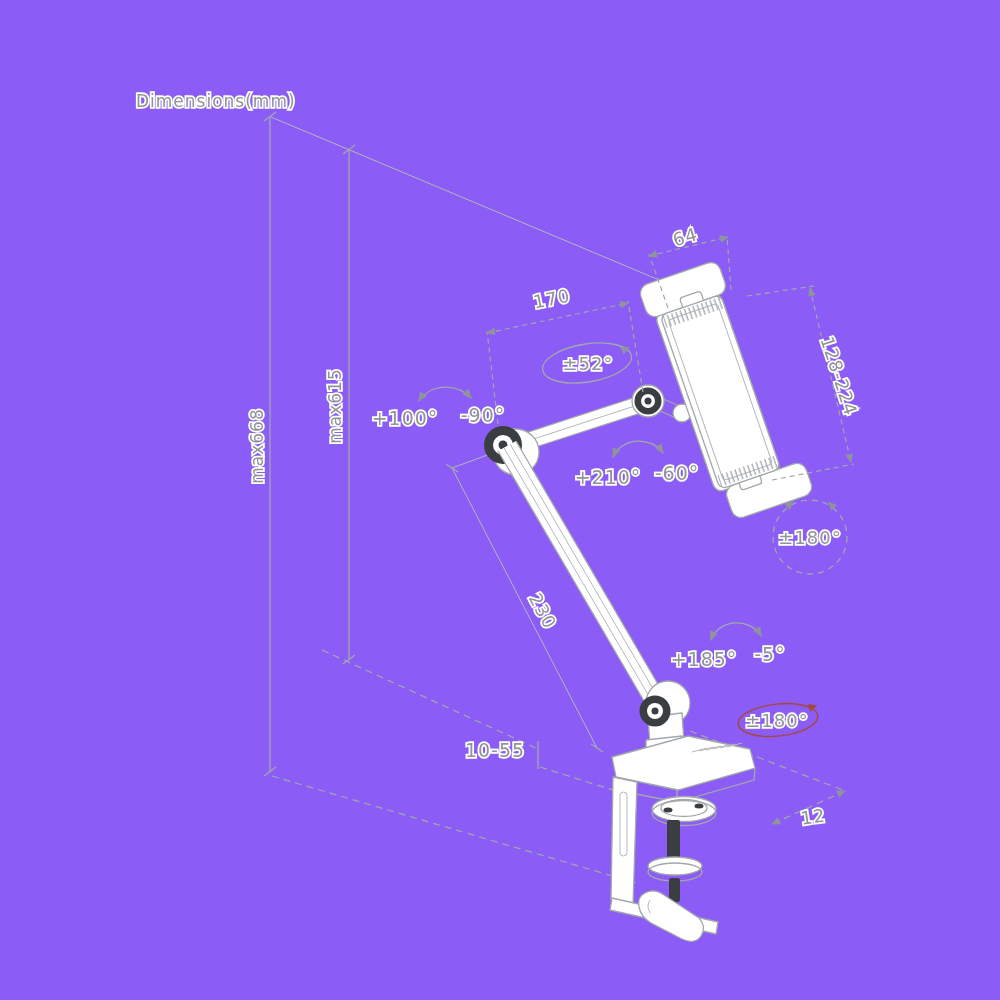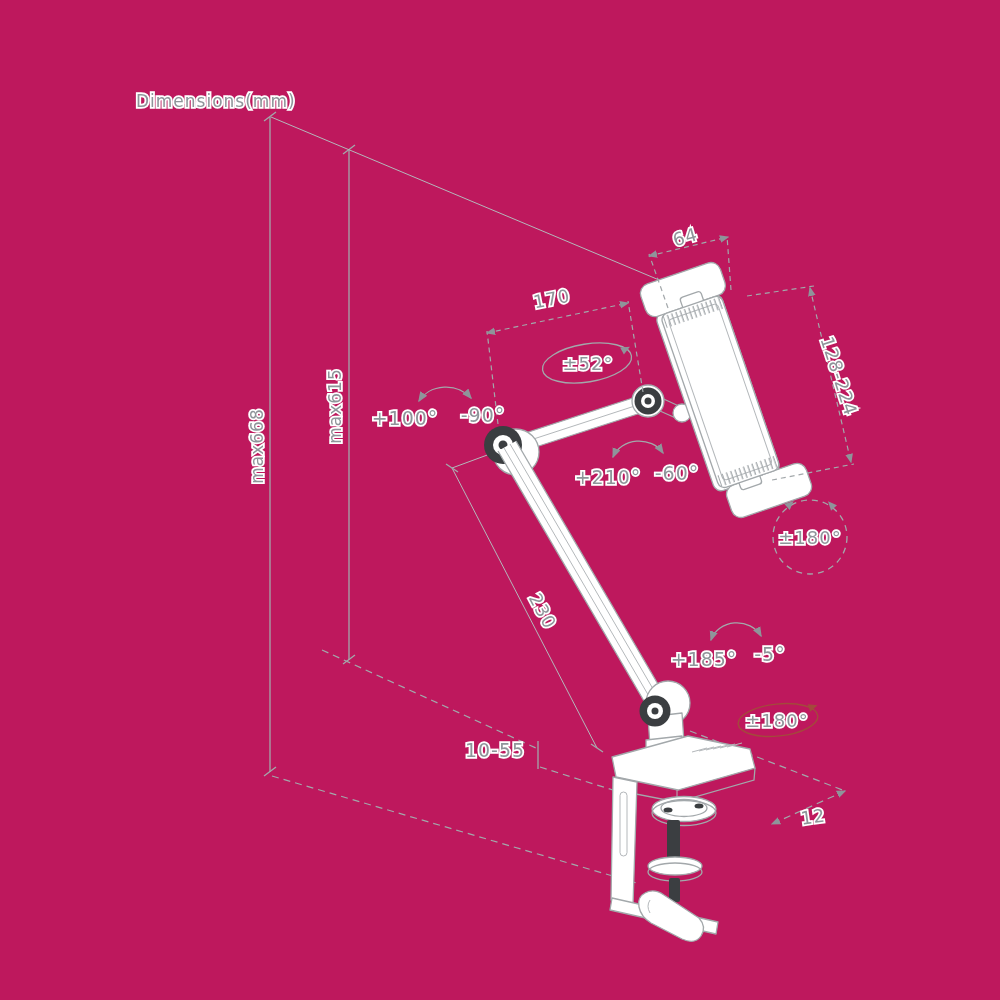--- a/index.html
+++ b/index.html
@@ -1,16 +1,16 @@
 <!DOCTYPE html>
 <html><head>
 <meta charset="utf-8">
 <style>
   html,body{margin:0;padding:0;background:#ffffff;}
-  .stage{position:relative;width:1000px;height:1000px;background:#be185d;overflow:hidden;
+  .stage{position:relative;width:1000px;height:1000px;background:#8b5cf6;overflow:hidden;
          font-family:"DejaVu Sans","Liberation Sans",sans-serif;}
   svg{position:absolute;left:0;top:0;}
   text{fill:#8f949a;letter-spacing:1px;paint-order:stroke;stroke:#ffffff;stroke-width:3.5px;
        font-family:"DejaVu Sans","Liberation Sans",sans-serif;}
   .t17{font-size:17px;} .t18{font-size:18px;} .t19{font-size:19px;}
   .ln{stroke:#a3a8ab;stroke-width:1.3;fill:none;}
   .lnthin{stroke:#b4b8bb;stroke-width:1;fill:none;}
   .dash{stroke:#a3a8ab;stroke-width:1.2;fill:none;stroke-dasharray:5 4;}
   .deskdash{stroke:#a3a8ab;stroke-width:1.2;fill:none;stroke-dasharray:7 5;}
   .white{fill:#ffffff;stroke:#a3a8ab;stroke-width:1.3;stroke-linejoin:round;}

